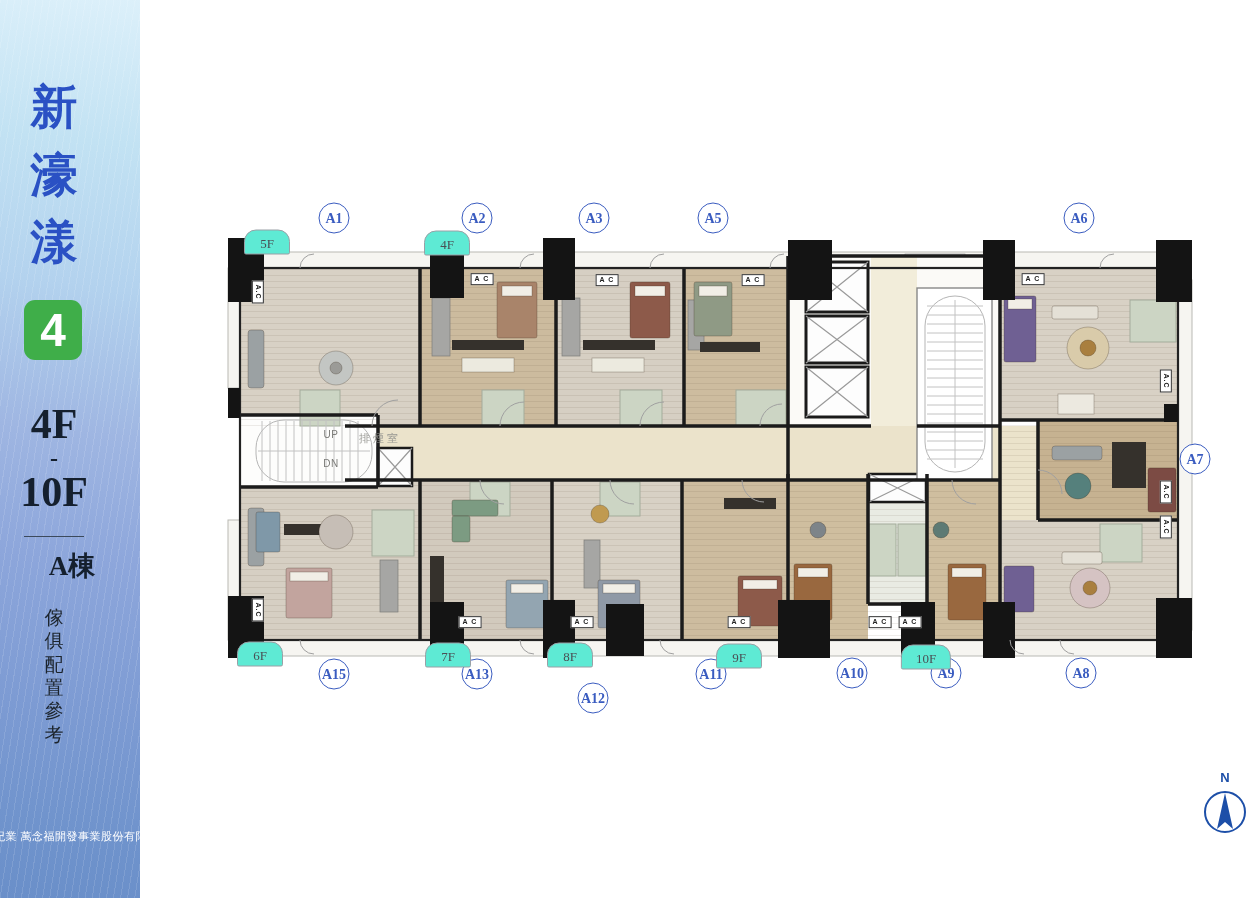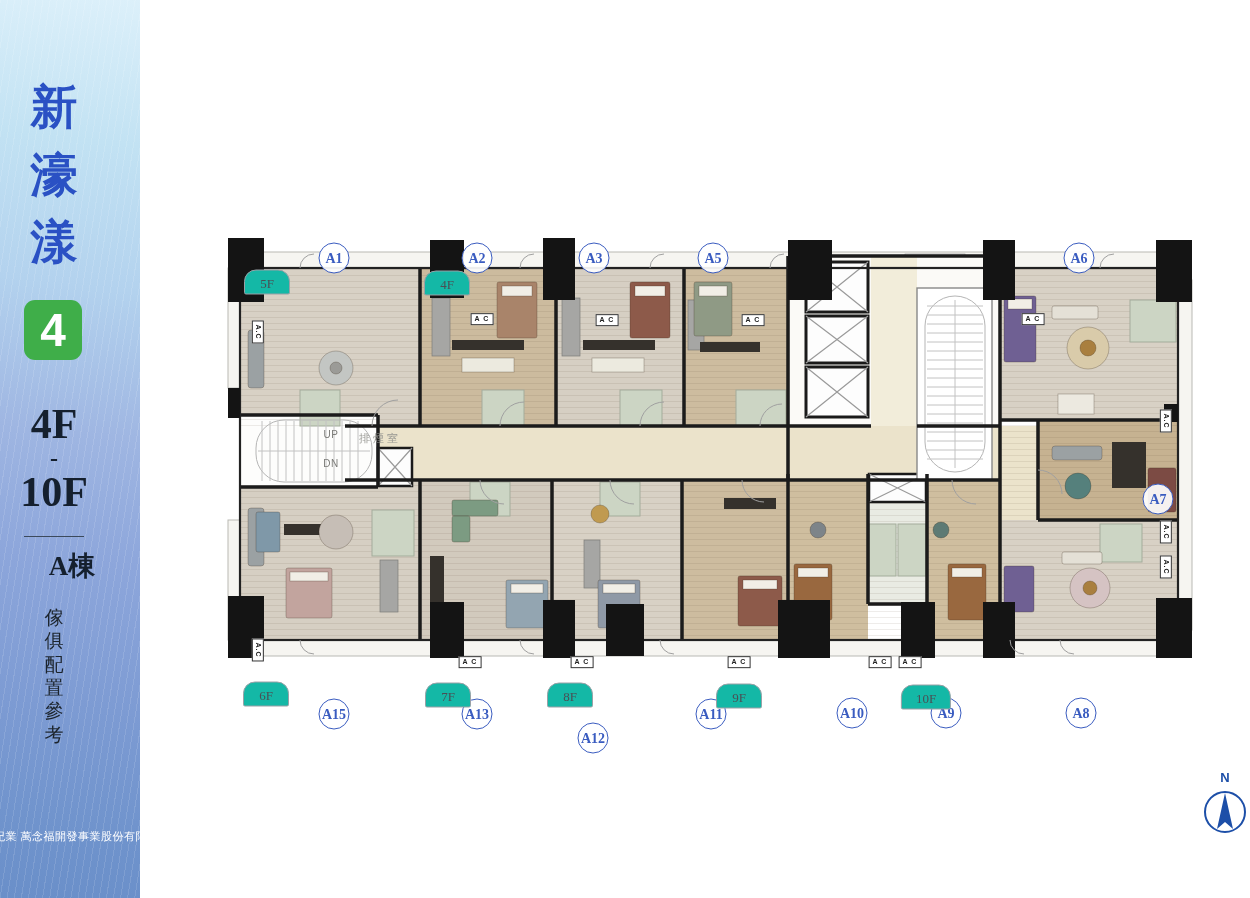--- a/index.html
+++ b/index.html
@@ -26,26 +26,26 @@
   .divider{position:absolute;left:24px;top:536px;width:60px;height:1px;background:#3c4a5c;}
   .building{top:548px;font-family:"Liberation Serif","DejaVu Serif",serif;font-size:27px;font-weight:bold;color:#15202e;padding-left:18px;}
   .note{top:606px;font-family:"Liberation Serif","DejaVu Serif",serif;font-size:19px;color:#1c242c;line-height:1.23;}
   .note span{display:block;}
   .company{position:absolute;left:-6px;top:829px;white-space:nowrap;color:#ffffff;
     font-size:11px;letter-spacing:.5px;}
 
   
   .plan-area{position:absolute;inset:0;}
   .plan-svg{position:absolute;left:0;top:0;}
-  #plan-labels{position:absolute;inset:0;pointer-events:none;margin-top:40px;}
+  #plan-labels{position:absolute;inset:0;pointer-events:none;}
   .unit-badge{position:absolute;transform:translate(-50%,-50%);width:29px;height:29px;
     border:1.5px solid #3a5cc0;border-radius:50%;background:rgba(255,255,255,.92);
     color:#3a5cc0;font-family:"Liberation Serif","DejaVu Serif",serif;font-size:14px;font-weight:600;
     display:flex;align-items:center;justify-content:center;}
-  .floor-tag{position:absolute;transform:translate(-50%,-50%);background:#14b8a6;
+  .floor-tag{position:absolute;transform:translate(-50%,-50%);background:#5eead4;
     border:1px solid #9aa0a6;border-radius:12px 12px 2px 2px;color:#4a4f54;
     font-family:"Liberation Serif","DejaVu Serif",serif;font-size:13px;line-height:1;
     padding:6px 14px 4px;min-width:16px;text-align:center;}
   .ac-label{position:absolute;transform:translate(-50%,-50%);background:#fff;border:1px solid #333;
     color:#222;font-size:7px;font-weight:bold;letter-spacing:1px;padding:1px 3px;line-height:1.1;white-space:nowrap;}
   .ac-label.vertical{transform:translate(-50%,-50%) rotate(90deg);}
   .smoke{position:absolute;left:380px;top:438px;transform:translate(-50%,-50%);
     color:#979792;font-size:11px;letter-spacing:3px;white-space:nowrap;}
   .up,.dn{position:absolute;transform:translate(-50%,-50%);color:#7b7b78;font-size:10px;letter-spacing:.5px;}
   .up{left:331px;top:434px;} .dn{left:331px;top:463px;}
@@ -300,31 +300,31 @@
         <path d="M1010,640 a14,14 0 0 0 14,14"></path>
       </g>
     </svg>
 
     <div id="plan-labels">
         <div class="unit-badge" style="left: 334px; top: 218px;">A1</div>
         <div class="unit-badge" style="left: 477px; top: 218px;">A2</div>
         <div class="unit-badge" style="left: 594px; top: 218px;">A3</div>
         <div class="unit-badge" style="left: 713px; top: 218px;">A5</div>
         <div class="unit-badge" style="left: 1079px; top: 218px;">A6</div>
-        <div class="unit-badge" style="left: 1158px; top: 459px;">A7</div>
+        <div class="unit-badge" style="left: 1195px; top: 459px;">A7</div>
         <div class="unit-badge" style="left: 334px; top: 674px;">A15</div>
         <div class="unit-badge" style="left: 477px; top: 674px;">A13</div>
         <div class="unit-badge" style="left: 593px; top: 698px;">A12</div>
         <div class="unit-badge" style="left: 711px; top: 674px;">A11</div>
         <div class="unit-badge" style="left: 852px; top: 673px;">A10</div>
         <div class="unit-badge" style="left: 946px; top: 673px;">A9</div>
         <div class="unit-badge" style="left: 1081px; top: 673px;">A8</div>
         <div class="floor-tag" style="left: 267px; top: 242px;">5F</div>
         <div class="floor-tag" style="left: 447px; top: 243px;">4F</div>
-        <div class="floor-tag" style="left: 266px; top: 654px;">6F</div>
+        <div class="floor-tag" style="left: 260px; top: 654px;">6F</div>
         <div class="floor-tag" style="left: 448px; top: 655px;">7F</div>
         <div class="floor-tag" style="left: 570px; top: 655px;">8F</div>
         <div class="floor-tag" style="left: 739px; top: 656px;">9F</div>
         <div class="floor-tag" style="left: 926px; top: 657px;">10F</div>
         <div class="ac-label" style="left: 482px; top: 279px;">A C</div>
         <div class="ac-label" style="left: 607px; top: 280px;">A C</div>
         <div class="ac-label" style="left: 753px; top: 280px;">A C</div>
         <div class="ac-label" style="left: 1033px; top: 279px;">A C</div>
         <div class="ac-label" style="left: 470px; top: 622px;">A C</div>
         <div class="ac-label" style="left: 582px; top: 622px;">A C</div>

